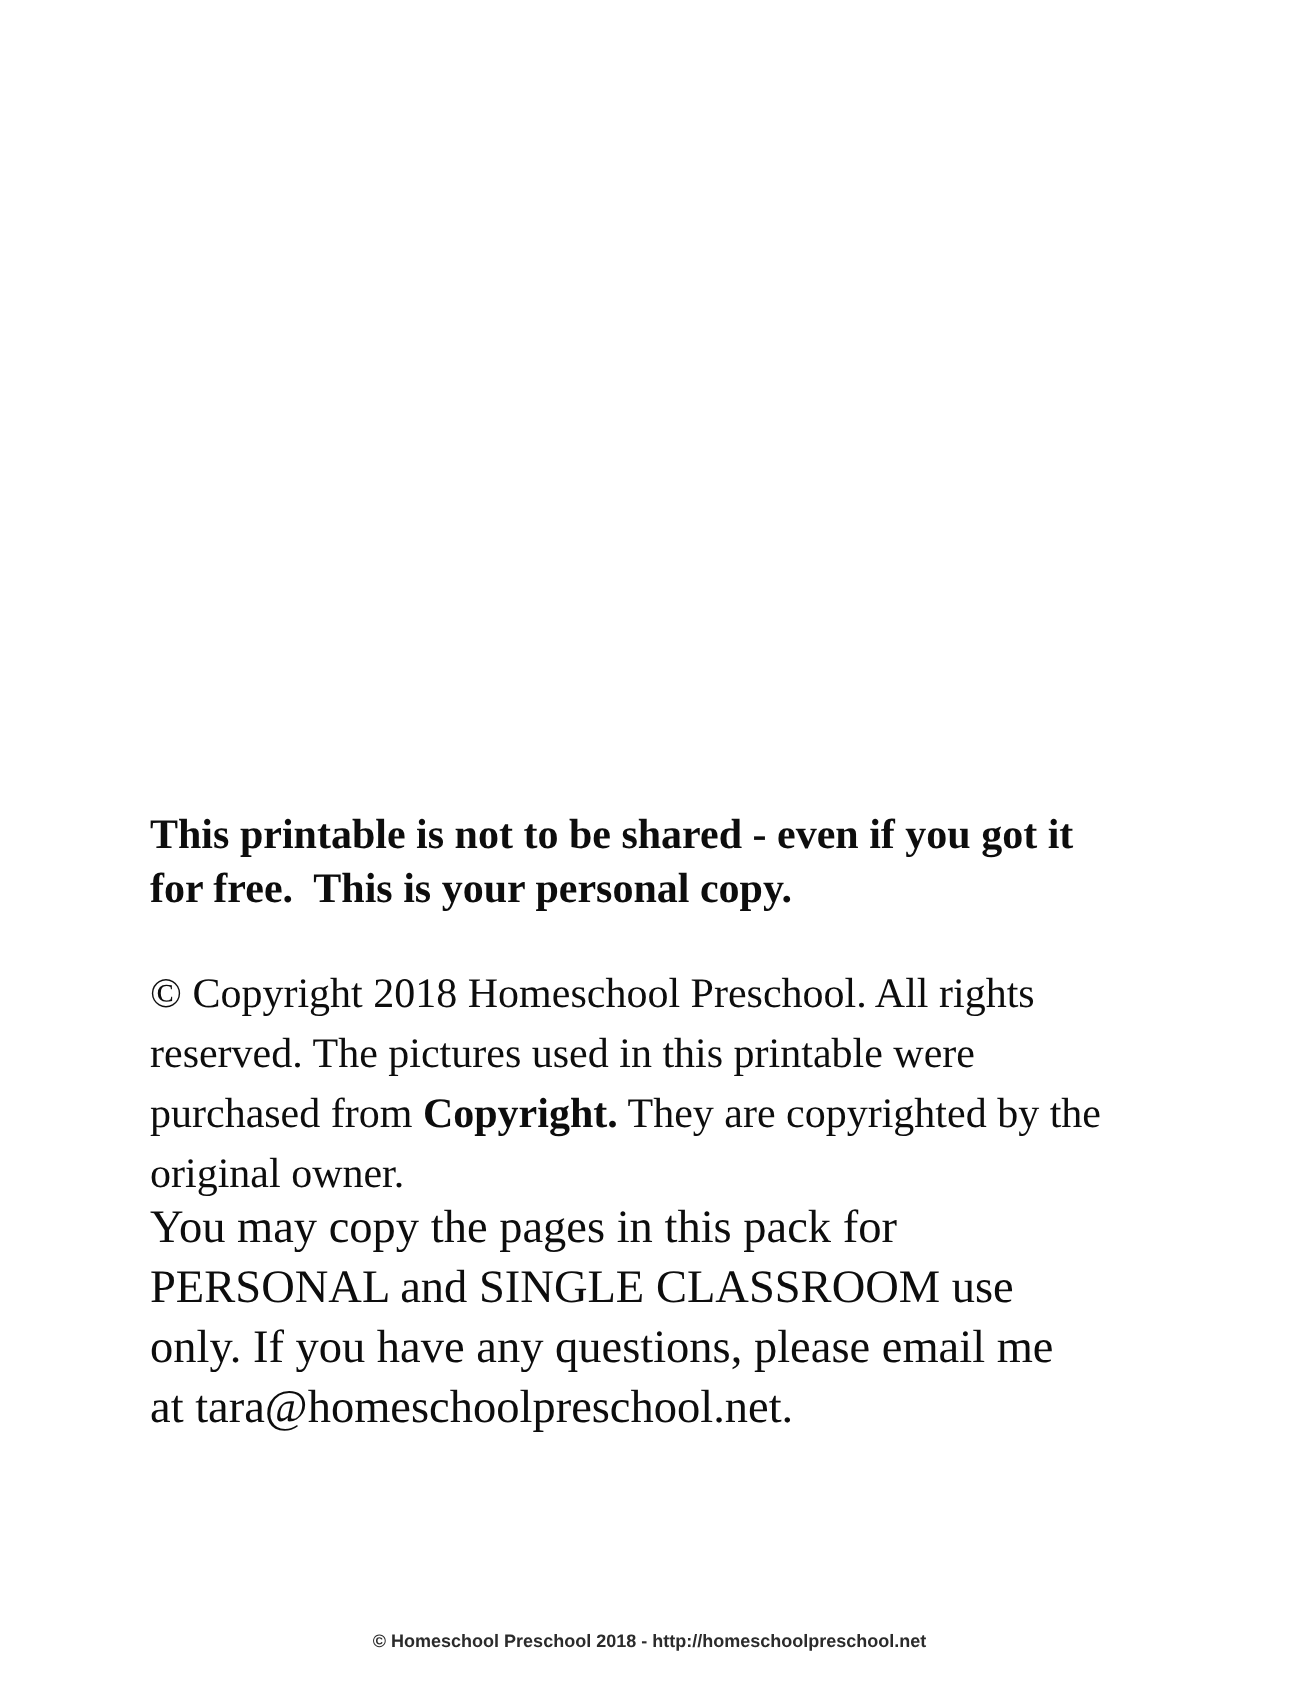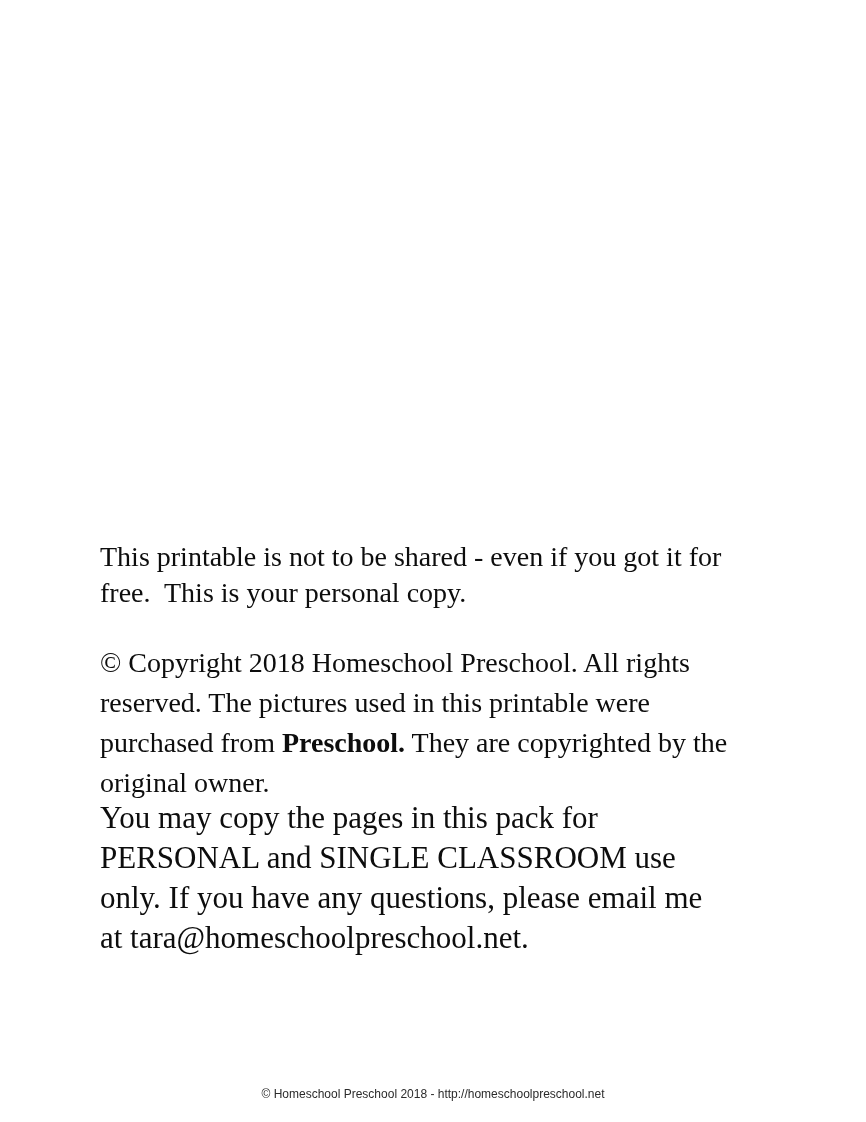--- a/index.html
+++ b/index.html
@@ -19,21 +19,21 @@
   .content {
     position: absolute;
     left: 100px;
     top: 539px;
     width: 640px;
   }
   .doc-heading {
     margin: 0;
     font-size: 28px;
     line-height: 36px;
-    font-weight: normal;
+    font-weight: bold;
     color: #0d0d0d;
   }
   .copyright-para {
     margin: 32px 0 0 0;
     font-size: 28px;
     line-height: 40px;
     font-weight: normal;
   }
   .copyright-para .bold-seg {
     font-weight: bold;
@@ -47,32 +47,33 @@
   .page-footer {
     position: absolute;
     left: 0;
     top: 1086px;
     width: 100%;
     text-align: center;
     font-family: "Liberation Sans", sans-serif;
     font-size: 12px;
     line-height: 16px;
     color: #2b2b2b;
+    font-weight: bold;
   }
 </style>
 </head>
 <body>
 
 <div class="page">
 
   <div class="content">
 
     <h1 class="doc-heading">This printable is not to be shared - even if you got it for free.&nbsp; This is your personal copy.</h1>
 
-    <p class="copyright-para"><span>© Copyright 2018 Homeschool Preschool. All rights reserved. The pictures used in this printable were purchased from </span><span class="bold-seg">Preschool.</span><span> They are copyrighted by the original owner.</span></p>
+    <p class="copyright-para"><span>© Copyright 2018 Homeschool Preschool. All rights reserved. The pictures used in this printable were purchased from </span><span class="bold-seg">Copyright.</span><span> They are copyrighted by the original owner.</span></p>
 
     <p class="usage-para">You may copy the pages in this pack for PERSONAL and SINGLE CLASSROOM use only. If you have any questions, please email me at tara@homeschoolpreschool.net.</p>
 
   </div>
 
   <div class="page-footer"><span>© Homeschool Preschool 2018 - http://homeschoolpreschool.net</span></div>
 
 </div>
 
 </body></html>

